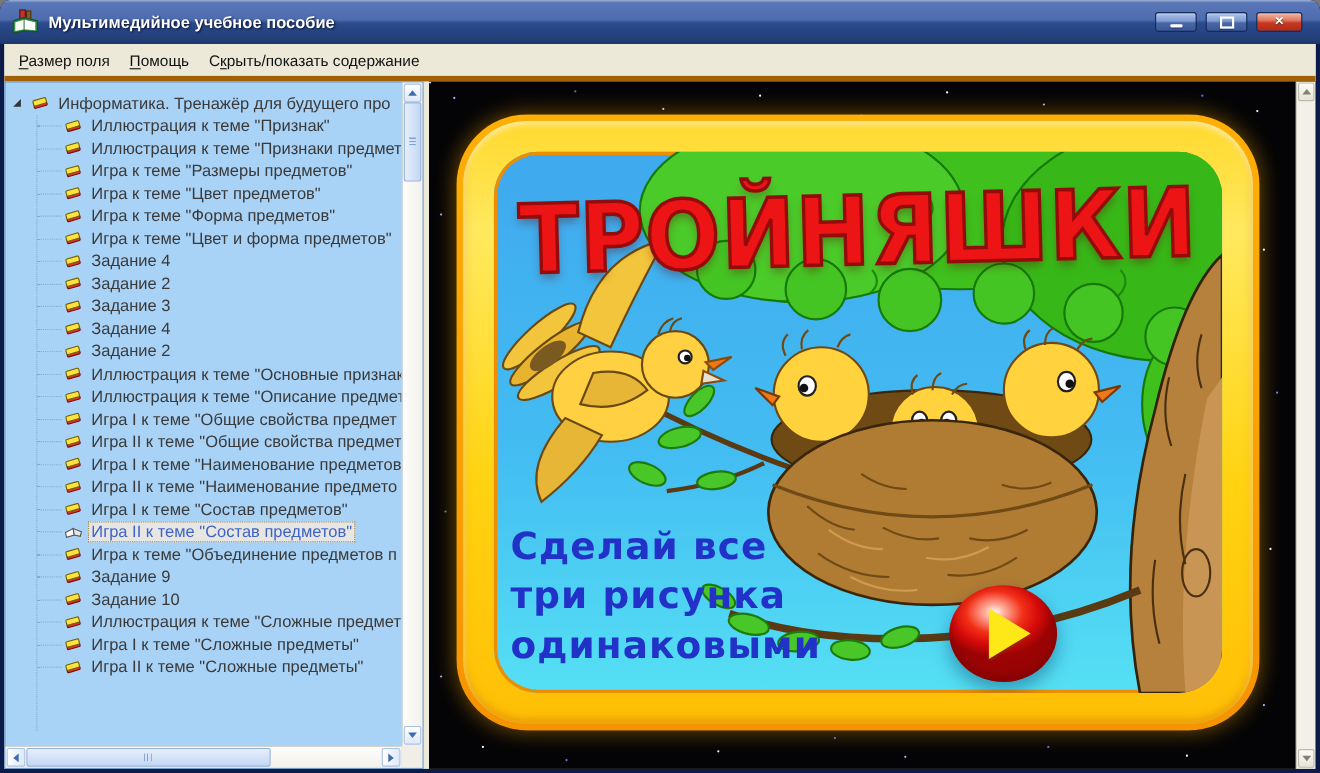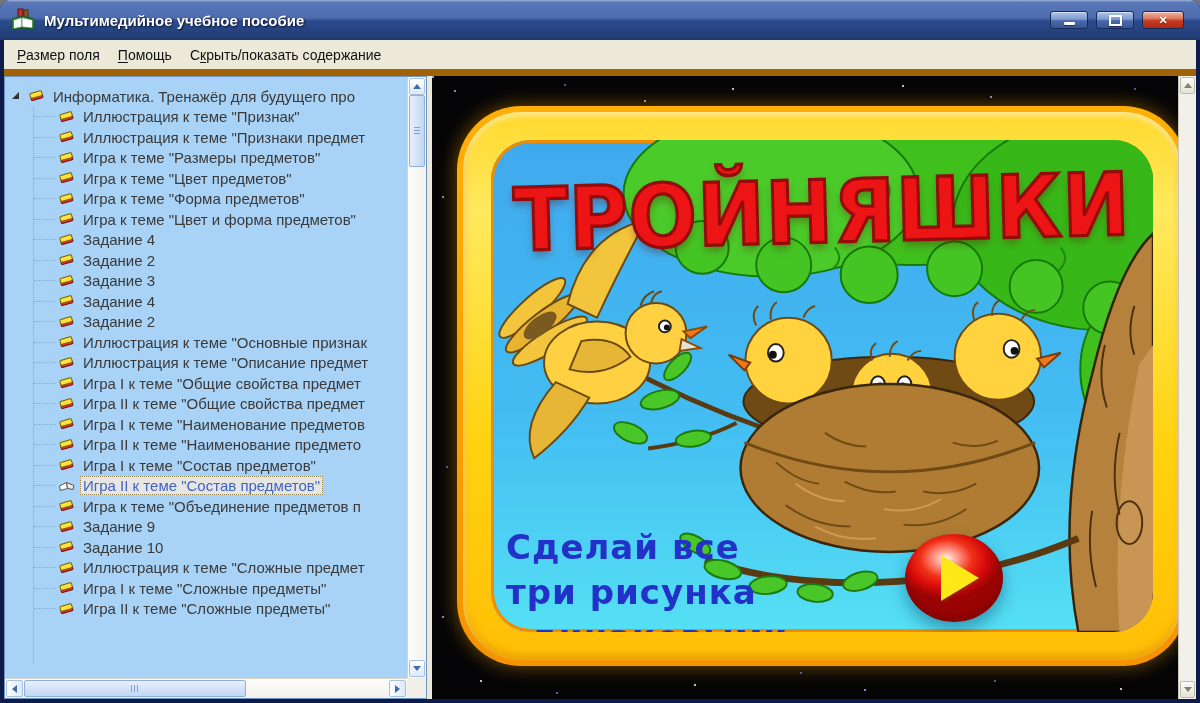--- a/index.html
+++ b/index.html
@@ -12,26 +12,26 @@
   .window-title{color:#fff;font-size:15px;font-weight:bold;text-shadow:1px 1px 2px rgba(0,0,20,.8);flex:1;}
   .winbtns{display:flex;gap:8px;margin-right:6px;}
   .winbtn{width:36px;height:16px;border:1px solid #142c5c;border-radius:3px;display:flex;align-items:center;justify-content:center;
     background:linear-gradient(180deg,#aec4ec 0%,#7e9ad0 45%,#4a68a8 55%,#3a5694 100%);box-shadow:inset 0 1px 0 rgba(255,255,255,.5);cursor:default;}
   .winbtn.close{width:40px;background:linear-gradient(180deg,#f0b4a4 0%,#e07a60 40%,#c63a22 55%,#b02a16 100%);}
   .glyph-min{width:11px;height:3px;background:#fff;border-radius:1px;margin-top:6px;box-shadow:0 1px 1px rgba(0,0,30,.5);}
   .glyph-max{width:9px;height:7px;border:2px solid #fff;box-shadow:0 1px 1px rgba(0,0,30,.5);}
   .glyph-close{color:#fff;font-size:11px;font-weight:bold;line-height:1;text-shadow:0 1px 1px rgba(60,0,0,.7);}
   
   .body{position:absolute;left:4px;right:4px;top:40px;bottom:4px;background:#ece9d8;display:flex;flex-direction:column;}
-  .menubar{height:29px;background:#ece9d8;display:flex;align-items:center;padding-left:4px;border-bottom:7px solid #a16207;}
+  .menubar{height:29px;background:#ece9d8;display:flex;align-items:center;padding-left:4px;border-bottom:5px solid #a16207;}
   .menu-item{font-size:14px;color:#111;padding:4px 9px;cursor:default;}
   .menu-item u{text-underline-offset:2px;}
   .content{flex:1;display:flex;position:relative;min-height:0;}
   
-  .tree-panel{width:423px;flex:0 0 auto;position:relative;background:#a8d2f6;border:1px solid #6f93c0;box-sizing:border-box;margin-right:5px;}
+  .tree-panel{width:381px;flex:0 0 auto;position:relative;background:#a8d2f6;border:1px solid #6f93c0;box-sizing:border-box;margin-right:5px;}
   .tree-rows{position:absolute;left:0;top:0;right:19px;bottom:20px;overflow:hidden;padding-top:9px;}
   .tree-guide{position:absolute;left:28px;top:30px;bottom:14px;border-left:1px dotted #86a9cf;}
   .tree-row{height:20.5px;display:flex;align-items:center;white-space:nowrap;font-size:15px;color:#3a3a3a;position:relative;}
   .expander{width:0;height:0;border-left:7px solid transparent;border-bottom:7px solid #333;margin:0 7px 2px 7px;flex:0 0 auto;}
   .connector{width:22px;margin-left:29px;border-top:1px dotted #86a9cf;flex:0 0 auto;}
   .tree-icon{width:17px;height:14px;margin:0 5px 0 2px;flex:0 0 auto;}
   .tree-label{padding:0 3px;line-height:17px;}
   .tree-row.sel .tree-label{color:#3f64c8;background:#e7e6e2;border:1px dotted #93824e;padding:0 2px;}
   
   .vsb{position:absolute;right:0;top:0;bottom:20px;width:19px;background:linear-gradient(90deg,#fdfdfb,#f2f1ec);border-left:1px solid #d5d2c6;box-sizing:border-box;}
@@ -66,21 +66,21 @@
     box-shadow:inset 0 3px 6px rgba(255,255,255,.6), inset 0 -4px 8px rgba(210,120,0,.55);}
   .frame-inner{position:absolute;inset:28px;border-radius:40px;overflow:hidden;
     background:linear-gradient(180deg,#3fa9ee 0%,#43bcf2 55%,#55e0f4 100%);
     box-shadow:inset 0 0 0 3px #ef8d00;}
   .scene{position:absolute;inset:0;width:100%;height:100%;}
   .game-title{position:absolute;left:0;right:0;top:26px;text-align:center;white-space:nowrap;
     font-size:80px;font-weight:bold;font-family:"DejaVu Sans",sans-serif;color:#ec1414;
     -webkit-text-stroke:3px #930b0b;letter-spacing:1px;transform:rotate(-1.5deg) scaleY(1.08);
     text-shadow:0 5px 8px rgba(90,0,0,.35);}
   .instructions{position:absolute;left:15px;top:337px;font-family:"DejaVu Sans",sans-serif;
-    font-weight:bold;font-size:34px;color:#2231c8;line-height:45px;letter-spacing:1px;margin-top:48px;}
+    font-weight:bold;font-size:34px;color:#2231c8;line-height:45px;letter-spacing:1px;}
   .play-button{position:absolute;left:414px;top:394px;width:98px;height:88px;border-radius:50%;cursor:pointer;
     background:radial-gradient(ellipse 55% 45% at 42% 28%, #ffffff 0%, #ffb0a0 16%, #f23018 48%, #d60a0a 74%, #9c0404 100%);
     box-shadow:0 8px 16px rgba(0,50,90,.4), inset 0 -5px 10px rgba(110,0,0,.55);}
   .play-tri{position:absolute;left:36px;top:21px;width:0;height:0;
     border-top:23px solid transparent;border-bottom:23px solid transparent;border-left:38px solid #ffe818;
     filter:drop-shadow(1px 2px 1px rgba(120,60,0,.45));}
   
   .game-vsb{position:absolute;right:0;top:0;bottom:0;width:18px;background:#f2f0e9;border-left:1px solid #c9c6ba;box-sizing:border-box;}
   .gbtn{position:absolute;left:1px;right:1px;height:17px;background:linear-gradient(180deg,#fcfbf7,#e6e3d7);border:1px solid #bdbaae;border-radius:2px;display:flex;align-items:center;justify-content:center;box-sizing:border-box;}
   .gtri.up{width:0;height:0;border-left:4px solid transparent;border-right:4px solid transparent;border-bottom:5px solid #84806f;}

